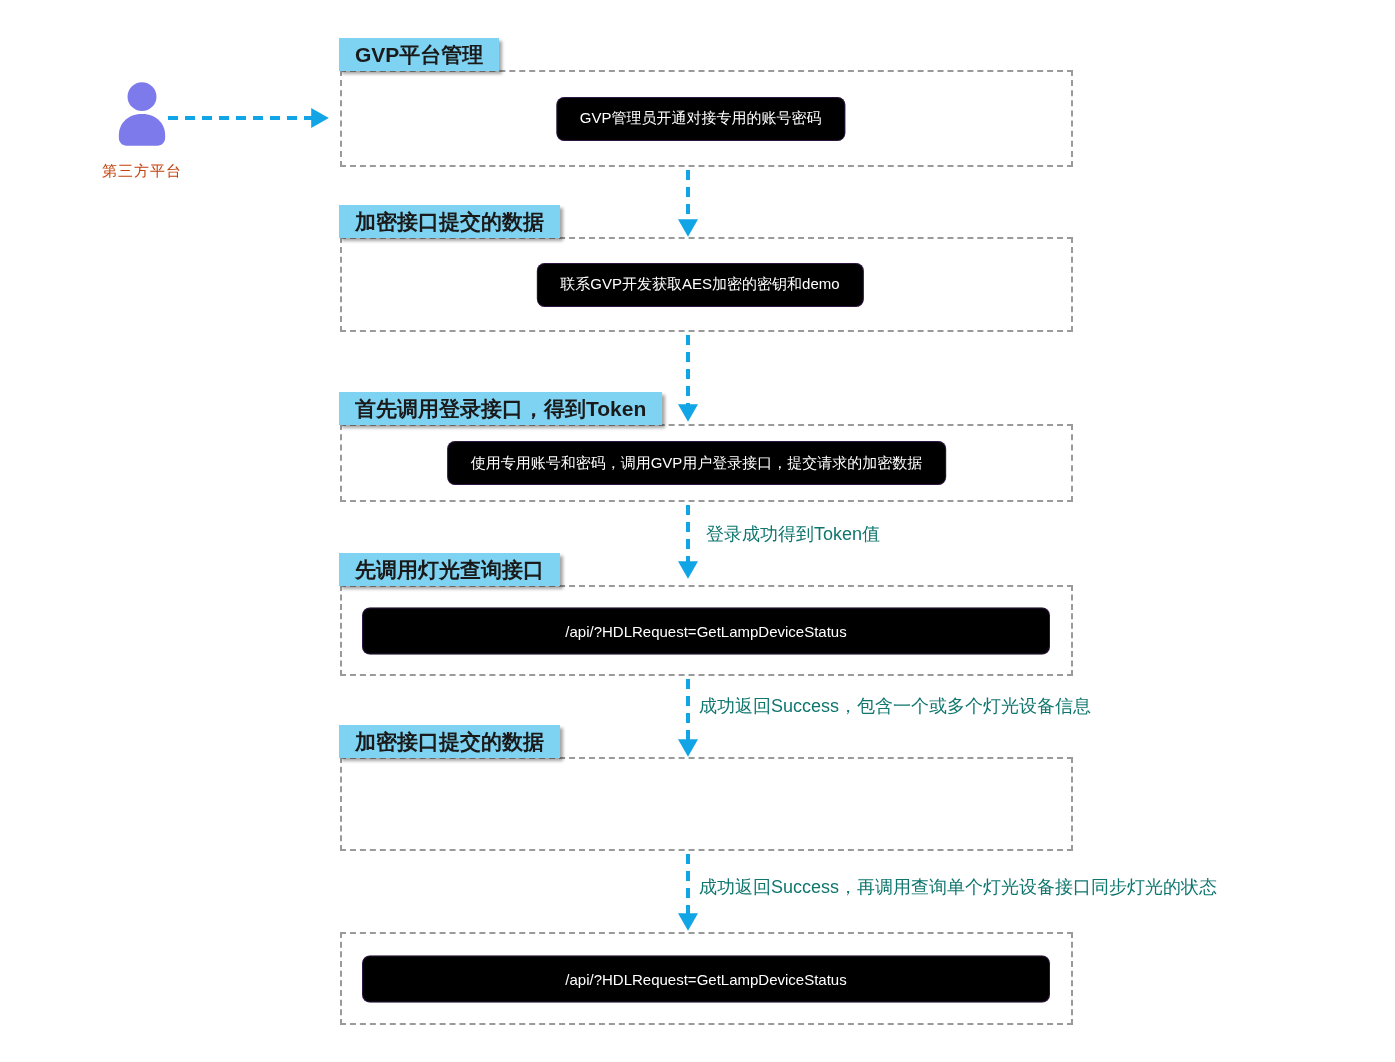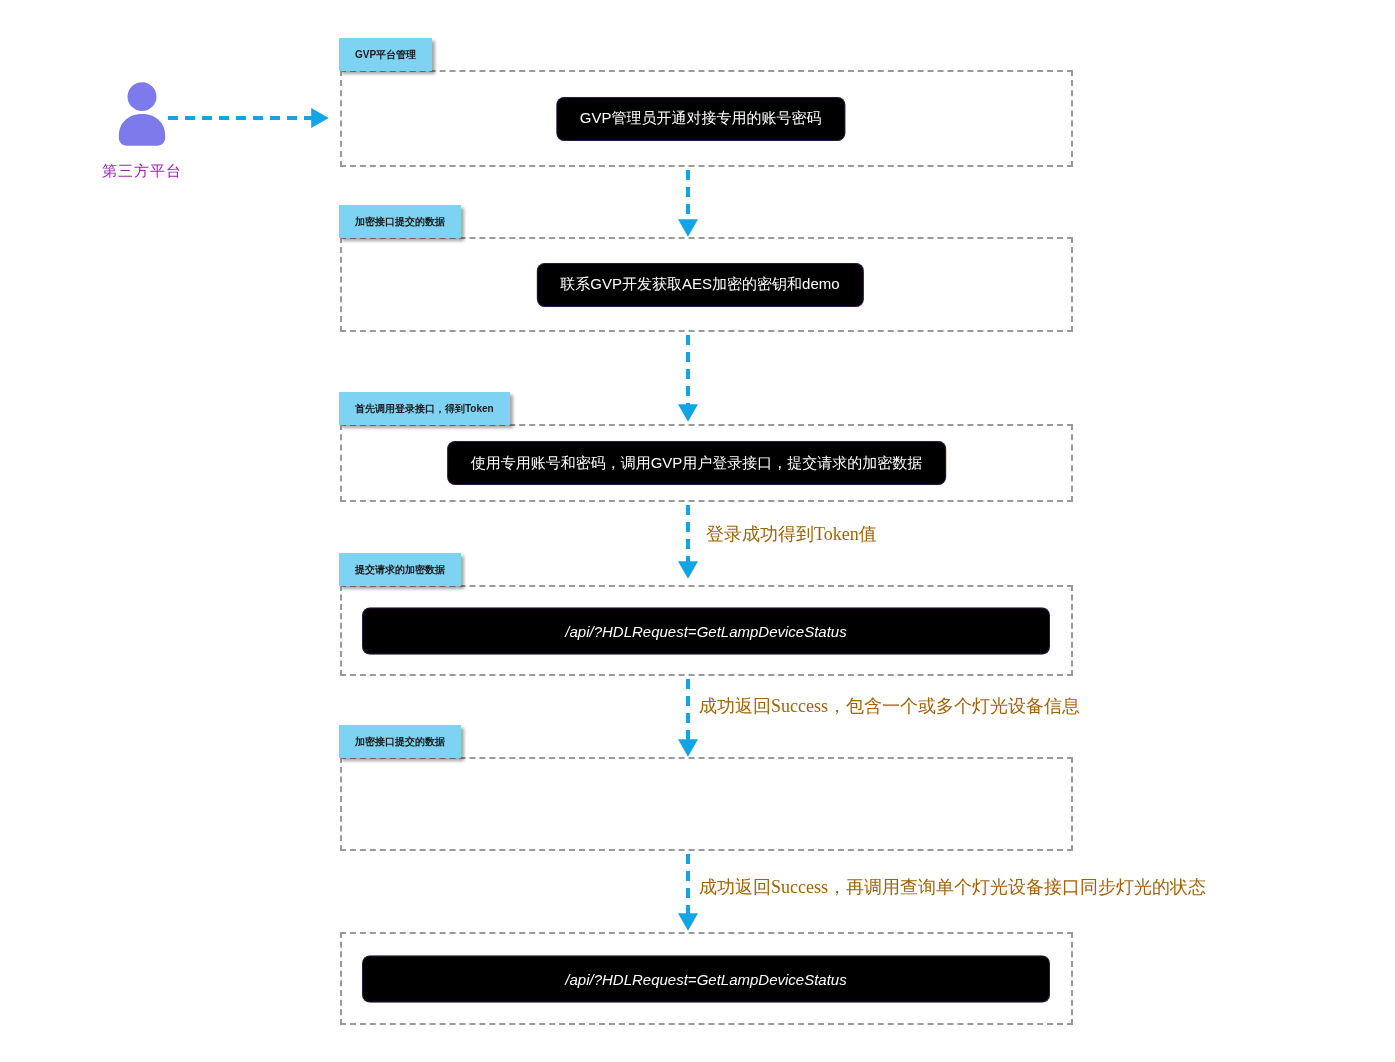--- a/index.html
+++ b/index.html
@@ -19,21 +19,21 @@
     position: absolute;
     left: 62px;
     top: 82px;
     width: 160px;
     text-align: center;
   }
   .actor svg { display: block; margin: 0 auto; }
   .actor-label {
     margin-top: 16px;
     font-size: 15px;
-    color: #a21caf;
+    color: #c2410c;
     letter-spacing: 1px;
     white-space: nowrap;
   }
 
   
   .section {
     position: absolute;
     left: 340px;
     width: 733px;
     border: 2px dashed #9a9a9a;
@@ -48,21 +48,21 @@
 
   .sec-header {
     position: absolute;
     left: -3px;
     top: -34px;
     height: 33px;
     line-height: 33px;
     padding: 0 16px;
     background: #7ED3F2;
     color: #1a1a1a;
-    font-size: 10px;
+    font-size: 21px;
     font-weight: bold;
     white-space: nowrap;
     box-shadow: 3px 3px 3px rgba(0,0,0,0.35);
     z-index: 2;
   }
 
   
   .node {
     position: absolute;
     background: #000000;
@@ -82,30 +82,28 @@
     transform: translate(-52%, -50%);
     height: 44px;
     padding: 0 24px;
   }
   .node.wide {
     left: 20px;
     right: 21px;
     top: 50%;
     transform: translateY(-50%);
     height: 47px;
-    font-style: italic;
   }
 
   
   .arrow-label {
     position: absolute;
     font-size: 18px;
-    color: #a16207;
+    color: #0f766e;
     white-space: nowrap;
-    font-family: Liberation Serif, serif;
   }
   .lab1 { left: 706px; top: 522px; }
   .lab2 { left: 699px; top: 694px; }
   .lab3 { left: 699px; top: 875px; }
 
   .arrow-layer {
     position: absolute;
     left: 0; top: 0;
     width: 1395px; height: 1062px;
     pointer-events: none;
@@ -149,21 +147,21 @@
     <div class="sec-header">首先调用登录接口，得到Token</div>
     <div class="node center">使用专用账号和密码，调用GVP用户登录接口，提交请求的加密数据</div>
   </div>
 
   <div class="section sec2">
     <div class="sec-header">加密接口提交的数据</div>
     <div class="node center">联系GVP开发获取AES加密的密钥和demo</div>
   </div>
 
   <div class="section sec4">
-    <div class="sec-header">提交请求的加密数据</div>
+    <div class="sec-header">先调用灯光查询接口</div>
     <div class="node wide">/api/?HDLRequest=GetLampDeviceStatus</div>
   </div>
 
   <div class="section sec5">
     <div class="sec-header">加密接口提交的数据</div>
   </div>
 
   <div class="section sec6">
     <div class="node wide">/api/?HDLRequest=GetLampDeviceStatus</div>
   </div>

